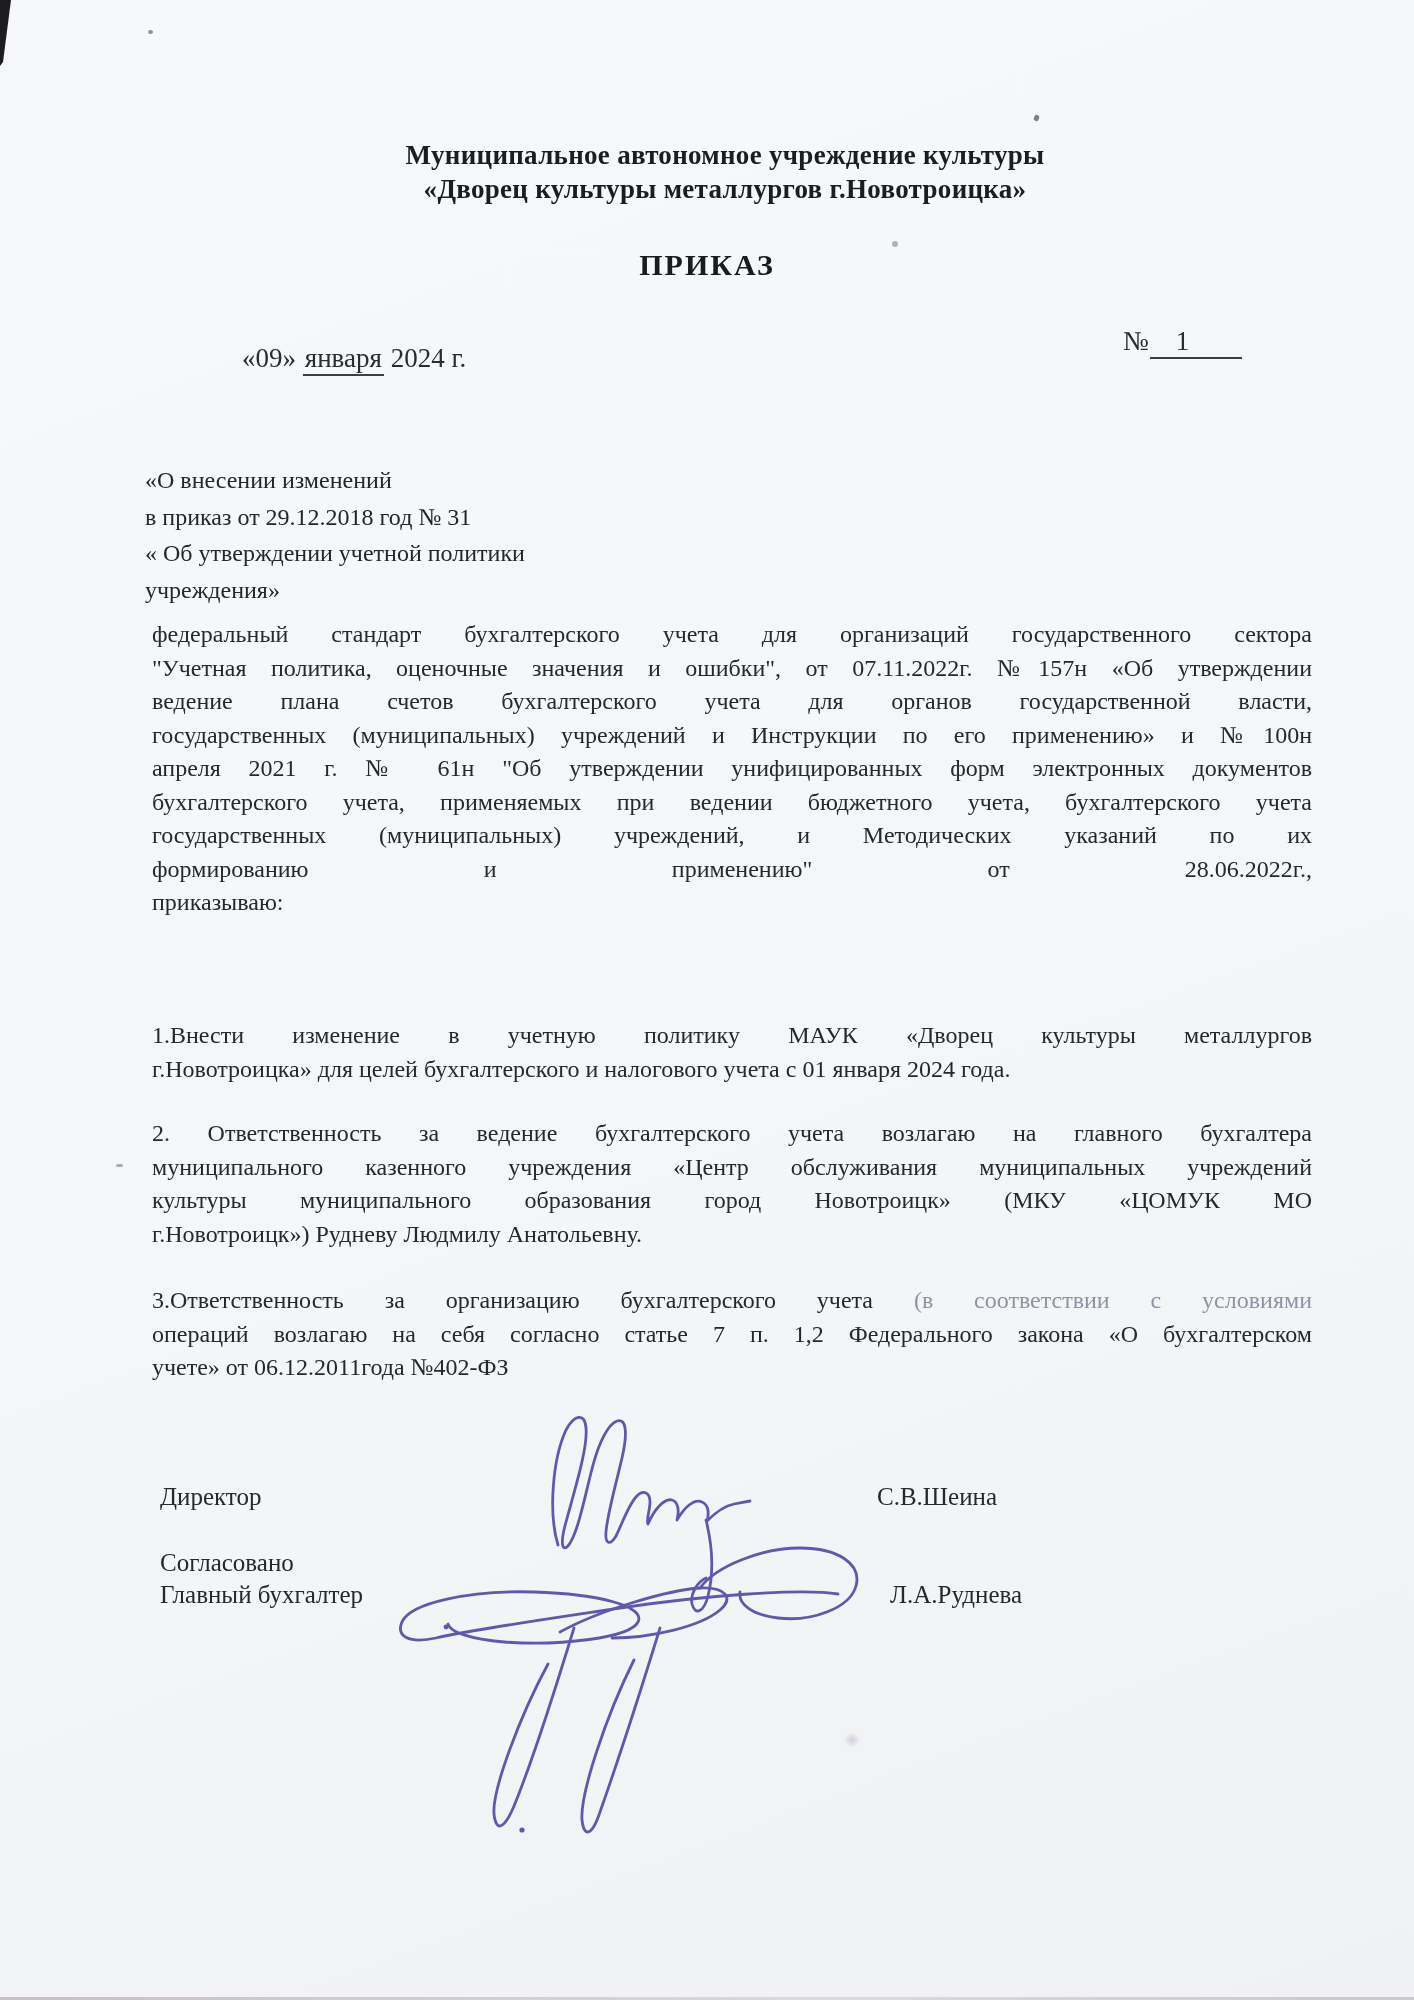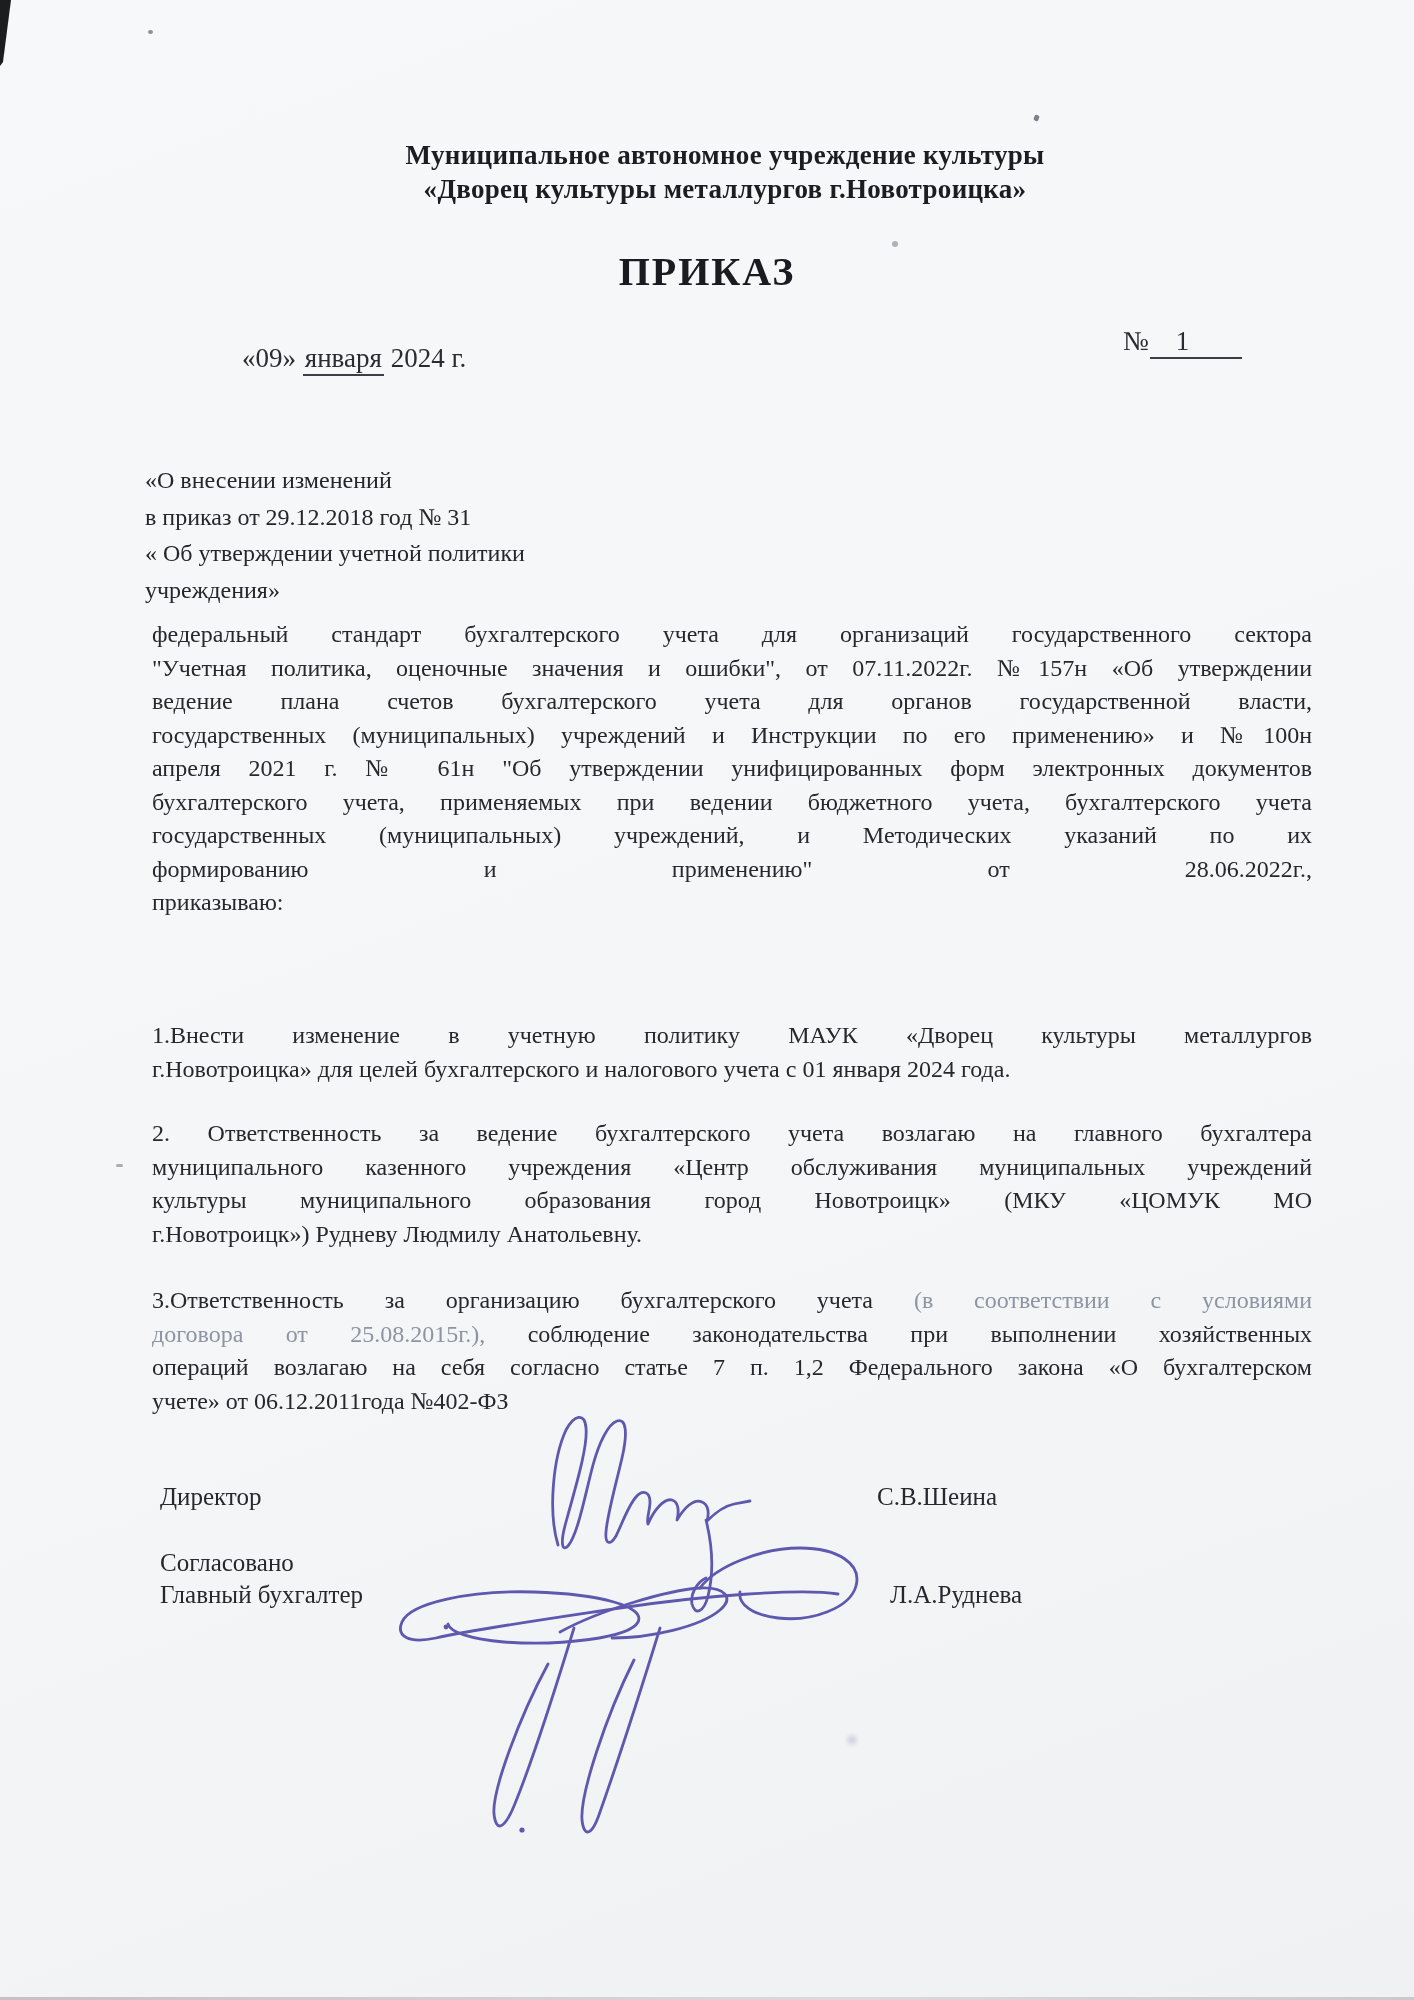--- a/index.html
+++ b/index.html
@@ -7,21 +7,21 @@
     position:relative;width:1414px;height:2000px;overflow:hidden;
     background:linear-gradient(160deg,#f7f8fa 0%,#f4f6f7 55%,#eff1f3 100%);
     font-family:"Liberation Serif","DejaVu Serif",serif;
     color:#26282e;
   }
   
   .org-line{position:absolute;left:0;right:0;text-align:center;padding-left:36px;
     font-weight:bold;font-size:27px;line-height:34px;color:#1b1d22;letter-spacing:.3px;}
   .org-1{top:138px;} .org-2{top:172px;}
   .order-title{position:absolute;left:0;right:0;top:248px;text-align:center;
-    font-weight:bold;font-size:40px;letter-spacing:2px;color:#191b20;}
+    font-weight:bold;font-size:30px;letter-spacing:2px;color:#191b20;}
   
   .date-line{position:absolute;left:242px;top:343px;font-size:27px;color:#2a2c32;}
   .date-line .u{border-bottom:2px solid #3c3f46;padding:0 2px 1px 2px;}
   .order-no{position:absolute;left:1123px;top:326px;font-size:27px;color:#2a2c32;}
   .no-blank{display:inline-block;width:92px;border-bottom:2px solid #3a3d44;margin-left:1px;}
   .no-val{padding-left:26px;}
   
   .subject{position:absolute;left:145px;top:462px;font-size:24px;line-height:36.5px;color:#24262c;}
   
   .para{position:absolute;left:152px;width:1160px;font-size:24px;line-height:33.5px;color:#26282e;}
@@ -104,21 +104,20 @@
 
   <div class="para item-2">
     <div class="line">2. Ответственность за ведение бухгалтерского учета возлагаю на главного бухгалтера</div>
     <div class="line">муниципального казенного учреждения «Центр обслуживания муниципальных учреждений</div>
     <div class="line">культуры муниципального образования город Новотроицк» (МКУ «ЦОМУК МО</div>
     <div class="line last">г.Новотроицк») Рудневу Людмилу Анатольевну.</div>
   </div>
 
   <div class="para item-3">
     <div class="line"><span>3.Ответственность за организацию бухгалтерского учета </span><span class="faded">(в соответствии с условиями</span></div>
-    <div class="line"><span class="faded">договора от 25.08.2015г.),</span><span> соблюдение законодательства при выполнении хозяйственных</span></div>
     <div class="line">операций возлагаю на себя согласно статье 7 п. 1,2 Федерального закона «О бухгалтерском</div>
     <div class="line last">учете» от 06.12.2011года №402-ФЗ</div>
   </div>
 
   <div class="sig-label lbl-director">Директор</div>
   <div class="sig-label name-director">С.В.Шеина</div>
   <div class="sig-label lbl-approved">Согласовано</div>
   <div class="sig-label lbl-accountant">Главный бухгалтер</div>
   <div class="sig-label name-accountant">Л.А.Руднева</div>
 

